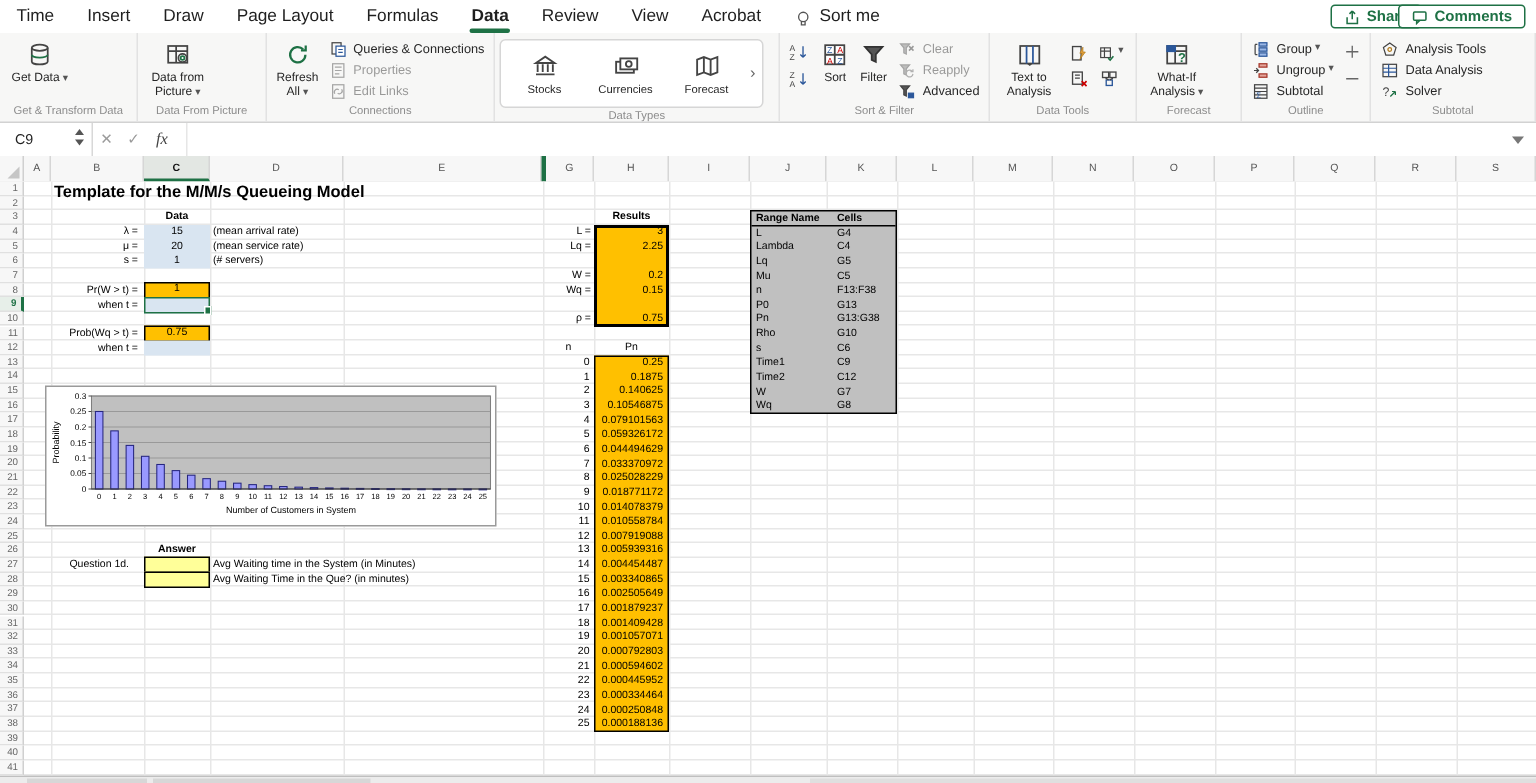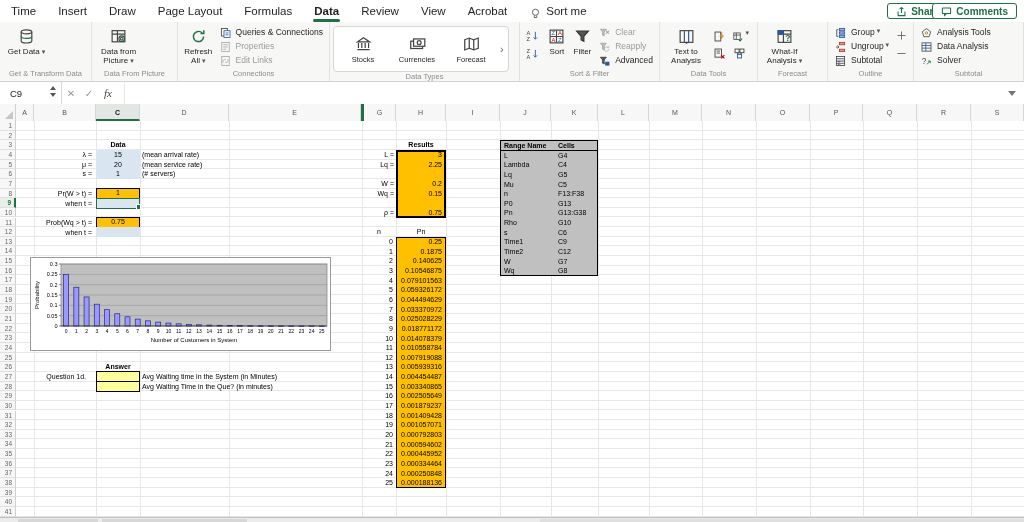--- a/index.html
+++ b/index.html
@@ -454,20 +454,21 @@
       <div class="colhdr" style="left: 702px; width: 54px;">N</div>
       <div class="colhdr" style="left: 756px; width: 54px;">O</div>
       <div class="colhdr" style="left: 810px; width: 53px;">P</div>
       <div class="colhdr" style="left: 863px; width: 54px;">Q</div>
       <div class="colhdr" style="left: 917px; width: 54px;">R</div>
       <div class="colhdr" style="left: 971px; width: 53px;">S</div>
     </div>
 
   <div class="gridwrap" id="grid">
 
+    <div class="sheet-title">Template for the M/M/s Queueing Model</div>
 
     <div class="cell c b" style="left:96px;top:19px;width:44px;">Data</div>
     <div class="blockborder bluecell" style="left:96px;top:29px;width:44px;height:29px;"></div>
     <div class="cell r" style="left:34px;top:29px;width:60px;padding-right:2px;">λ =</div>
     <div class="cell c" style="left:96px;top:29px;width:44px;">15</div>
     <div class="cell" style="left:142px;top:29px;width:150px;">(mean arrival rate)</div>
     <div class="cell r" style="left:34px;top:39px;width:60px;padding-right:2px;">μ =</div>
     <div class="cell c" style="left:96px;top:39px;width:44px;">20</div>
     <div class="cell" style="left:142px;top:39px;width:150px;">(mean service rate)</div>
     <div class="cell r" style="left:34px;top:48px;width:60px;padding-right:2px;">s =</div>

